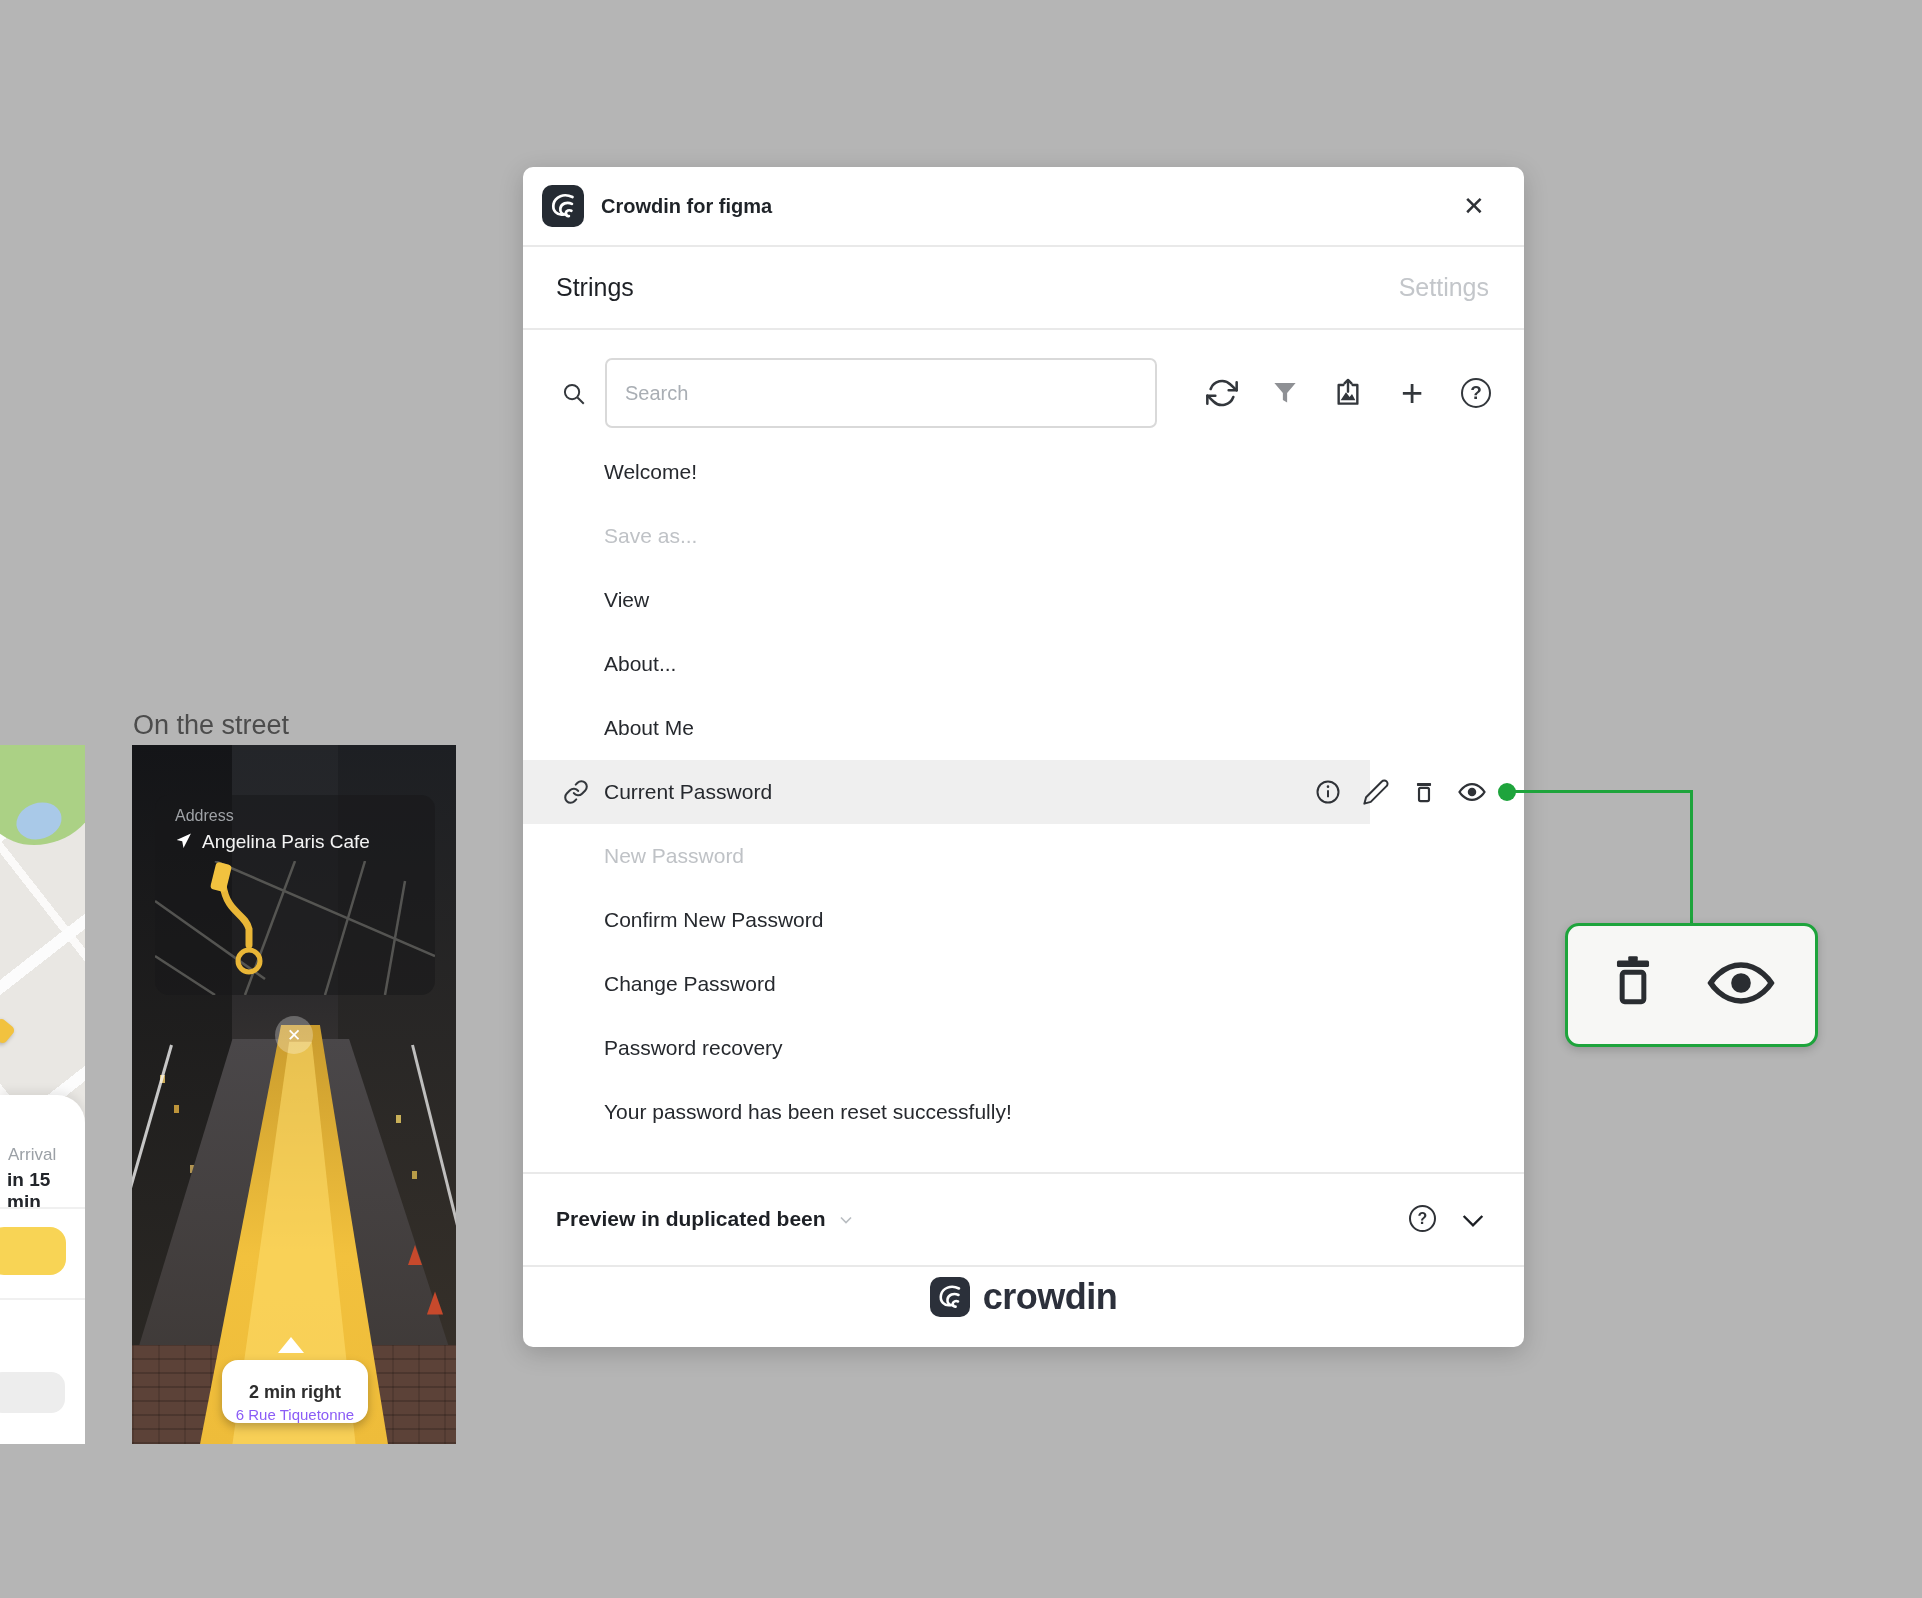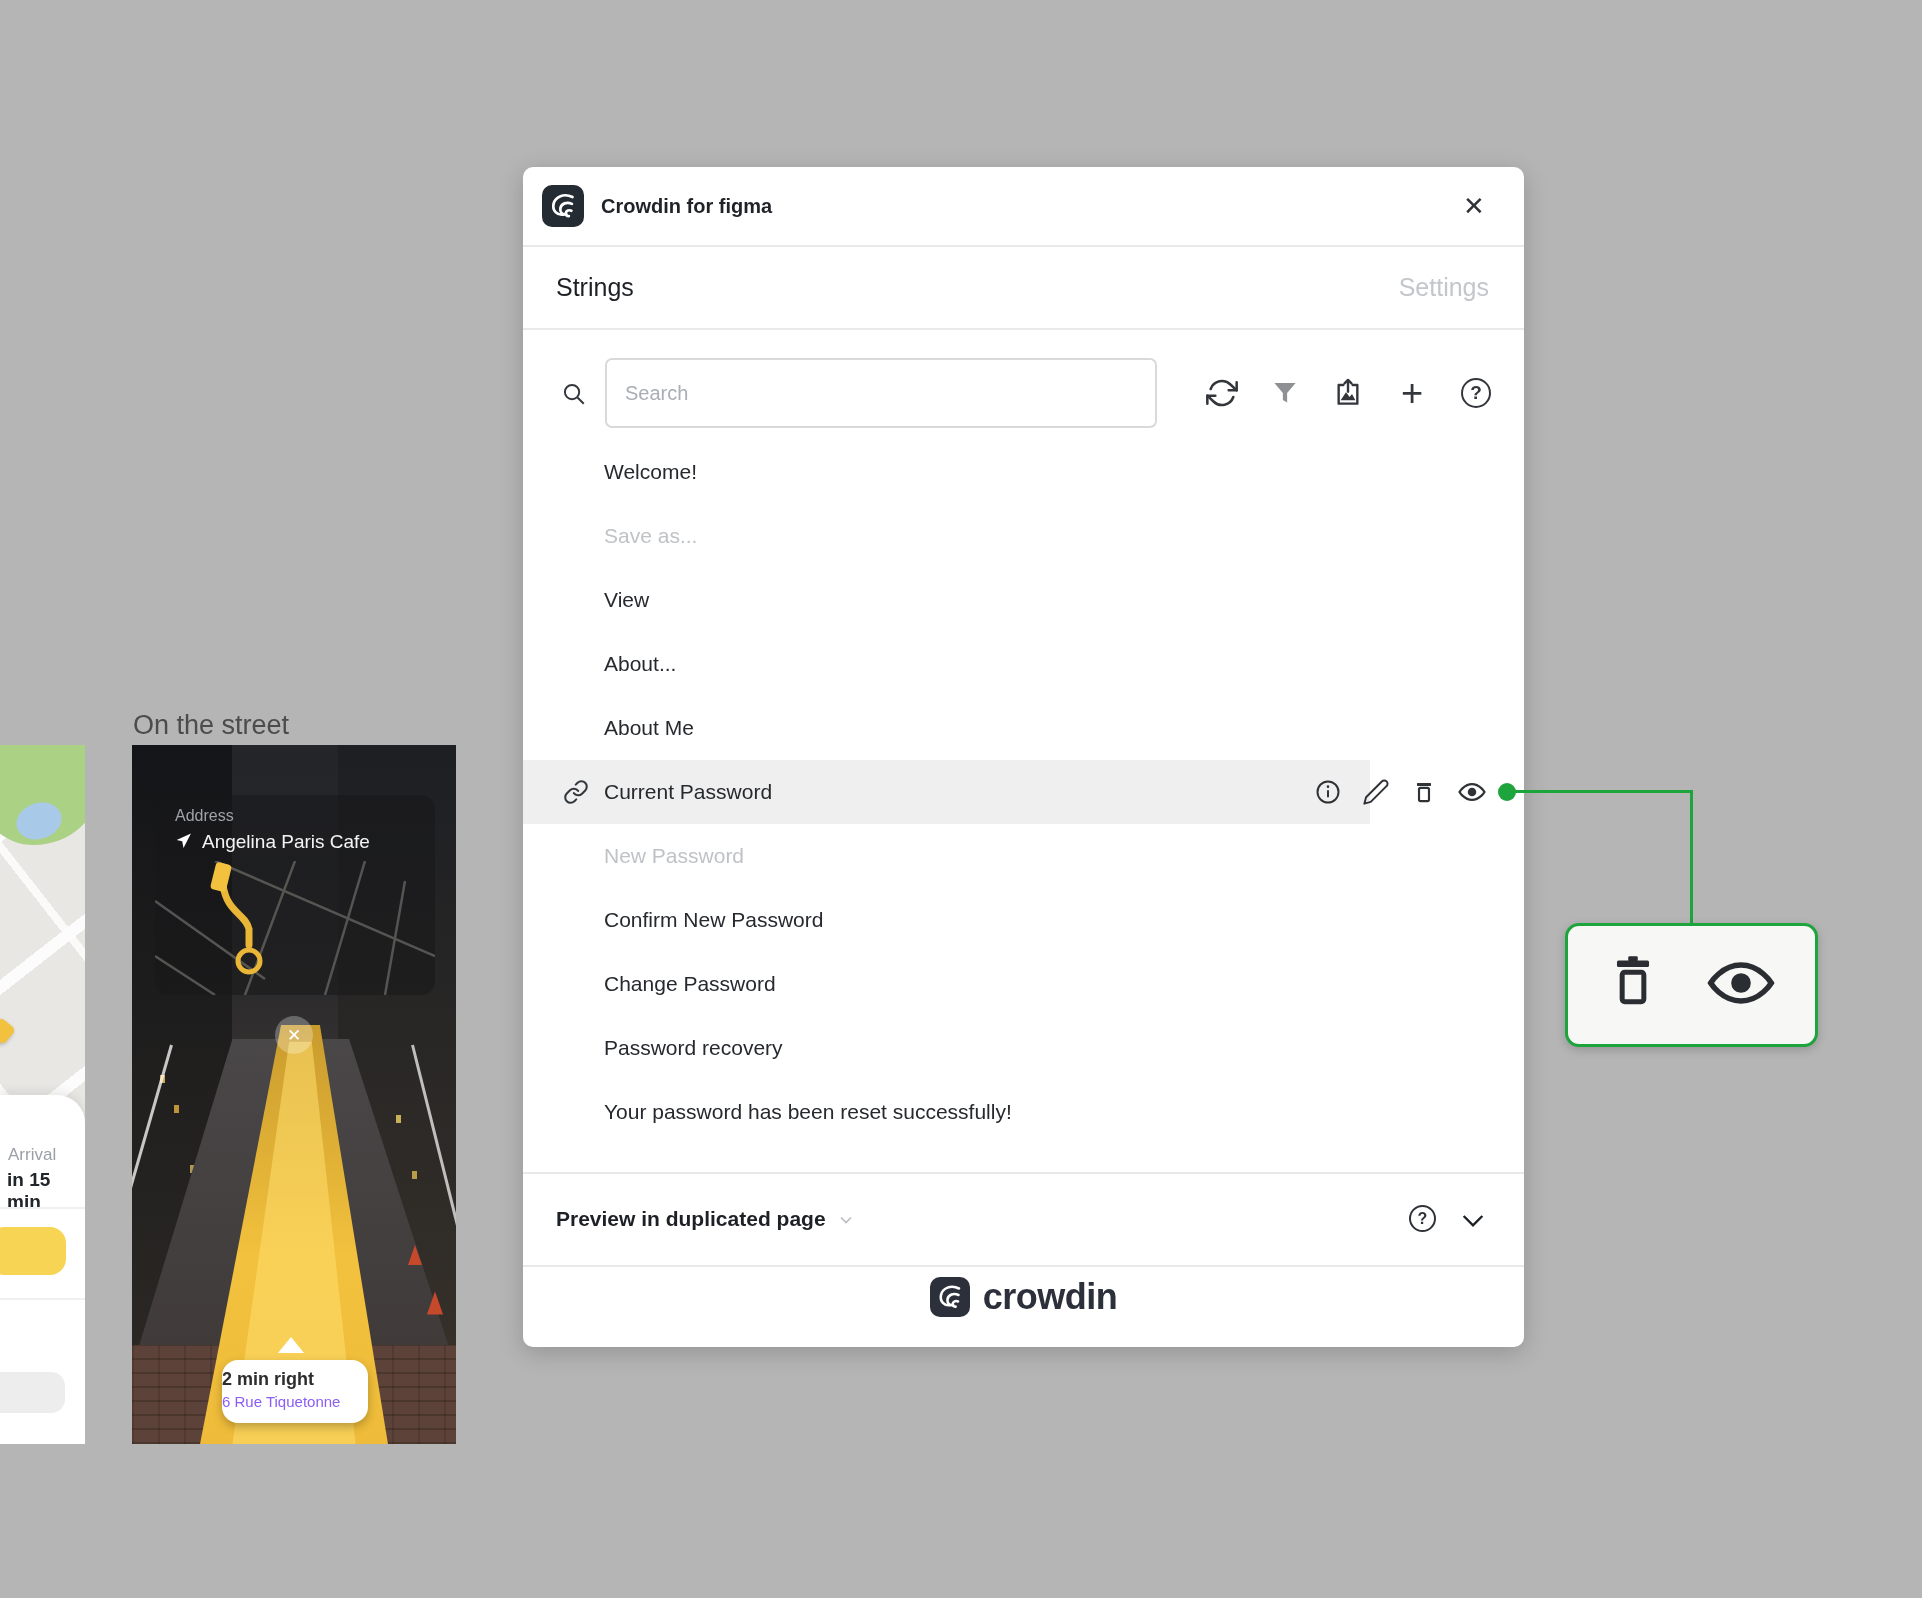--- a/index.html
+++ b/index.html
@@ -52,21 +52,21 @@
   .st-distance { left:118px; top:610px; width:120px; text-align:center; font-size:64px; font-weight:700; color:rgba(255,255,255,.32); font-style:italic; }
   .st-up-arrow { left:146px; top:592px; width:0; height:0; border-left:13px solid transparent; border-right:13px solid transparent; border-bottom:16px solid #ffffff; }
   .st-card { left:23px; top:50px; width:280px; height:200px; border-radius:14px; background:rgba(24,24,26,.55); overflow:hidden; }
   .st-card-address { left:20px; top:12px; font-size:16px; color:#9fa2a6; }
   .st-card-row { left:20px; top:36px; display:flex; align-items:center; gap:10px; }
   .st-card-name { font-size:19px; color:#f4f4f4; }
   .st-minimap { left:0; top:66px; width:280px; height:134px; }
   .st-close { left:143px; top:271px; width:38px; height:38px; border-radius:50%; background:rgba(255,255,255,.28);
     display:flex; align-items:center; justify-content:center; color:#ffffff; font-size:17px; }
   .st-dir-card { left:90px; top:615px; width:146px; height:63px; background:#ffffff; border-radius:16px;
-    box-shadow:0 4px 10px rgba(0,0,0,.25); text-align:left; padding-top:9px; }
+    box-shadow:0 4px 10px rgba(0,0,0,.25); text-align:center; padding-top:22px; }
   .st-dir-title { font-size:18px; font-weight:700; color:#2d2d2d; }
   .st-dir-sub { font-size:15px; color:#8b5cf6; margin-top:3px; }
 
   
   #plugin { left:523px; top:167px; width:1001px; height:1180px; background:#ffffff; border-radius:10px;
     box-shadow:0 6px 24px rgba(0,0,0,.18); z-index:5; }
   .divider { position:absolute; left:0; width:1001px; height:2px; background:#e9e9e9; }
 
   .p-header { left:0; top:0; width:1001px; height:78px; display:flex; align-items:center; padding-left:19px; }
   .brand-icon { width:42px; height:42px; border-radius:10px; background:#252b33; flex:0 0 auto; }
@@ -286,21 +286,21 @@
     <div class="s-row muted">New Password</div>
     <div class="s-row">Confirm New Password</div>
     <div class="s-row">Change Password</div>
     <div class="s-row">Password recovery</div>
     <div class="s-row">Your password has been reset successfully!</div>
   </div>
 
   <div class="abs p-bottom">
     <div class="divider" style="top:0;"></div>
     <div class="pb-label-wrap">
-      <span class="pb-label">Preview in duplicated page</span>
+      <span class="pb-label">Preview in duplicated been</span>
       <span class="pb-chev-sm">
         <svg width="20" height="20" viewBox="0 0 24 24" fill="none" stroke="currentColor" stroke-width="2">
             <polyline points="6 9 12 15 18 9"></polyline>
           </svg>
       </span>
     </div>
     <span class="pb-help">?</span>
     <span class="pb-chev-lg">
       <svg width="32" height="32" viewBox="0 0 24 24" fill="none" stroke="currentColor" stroke-width="1.8">
           <polyline points="5 9 12 16 19 9"></polyline>

